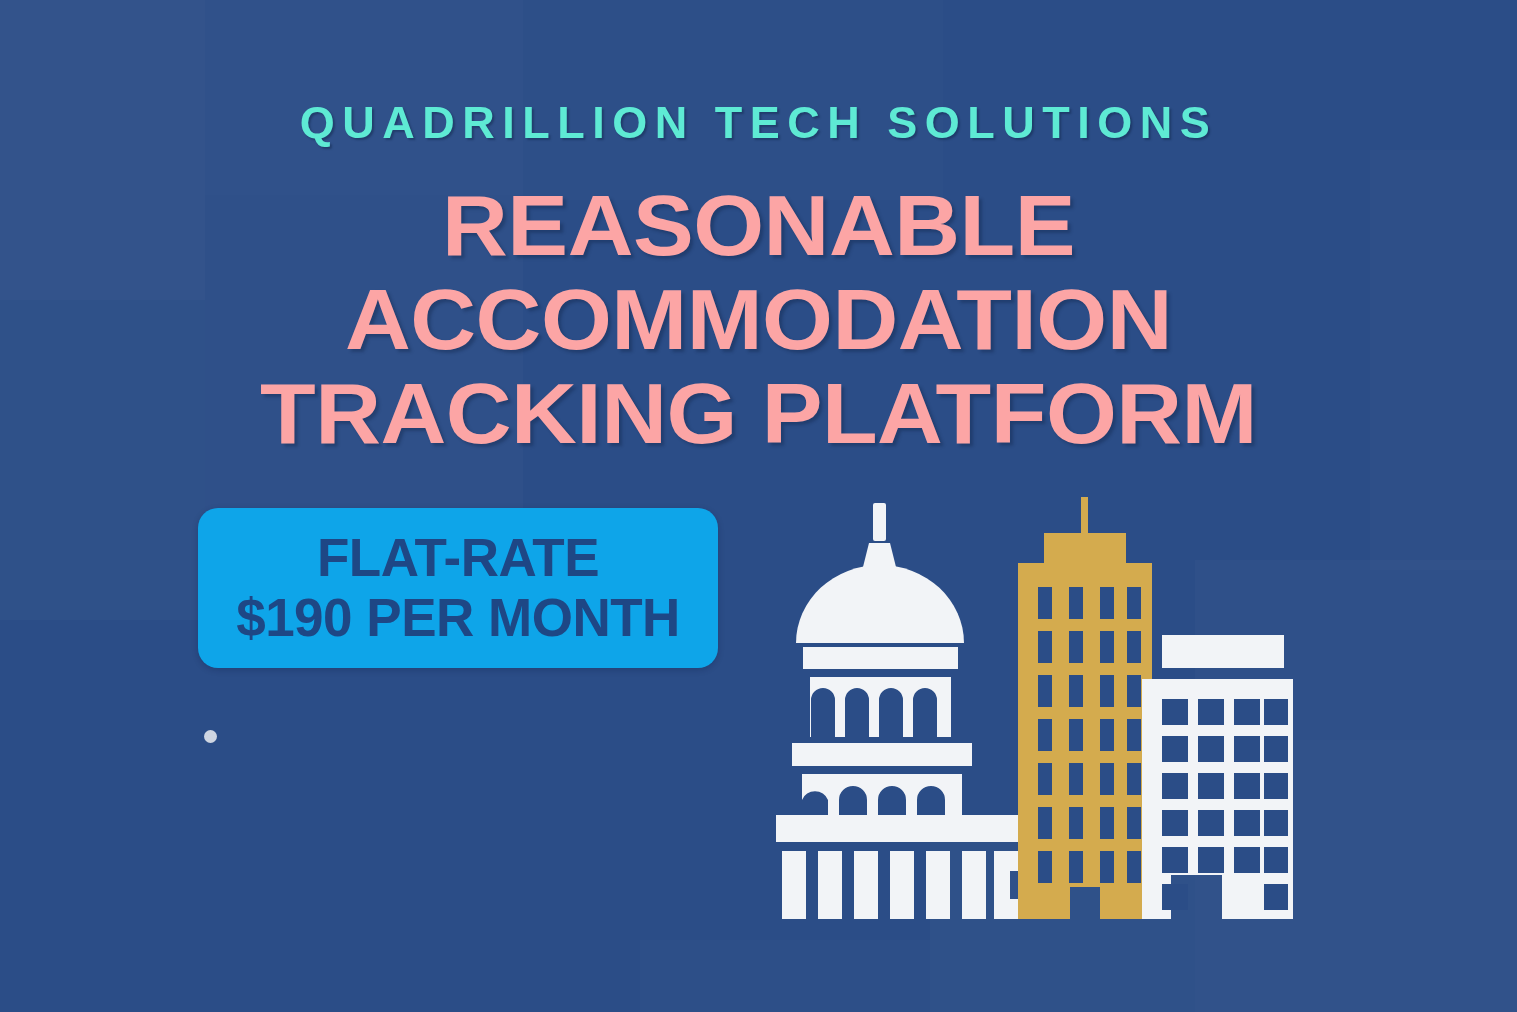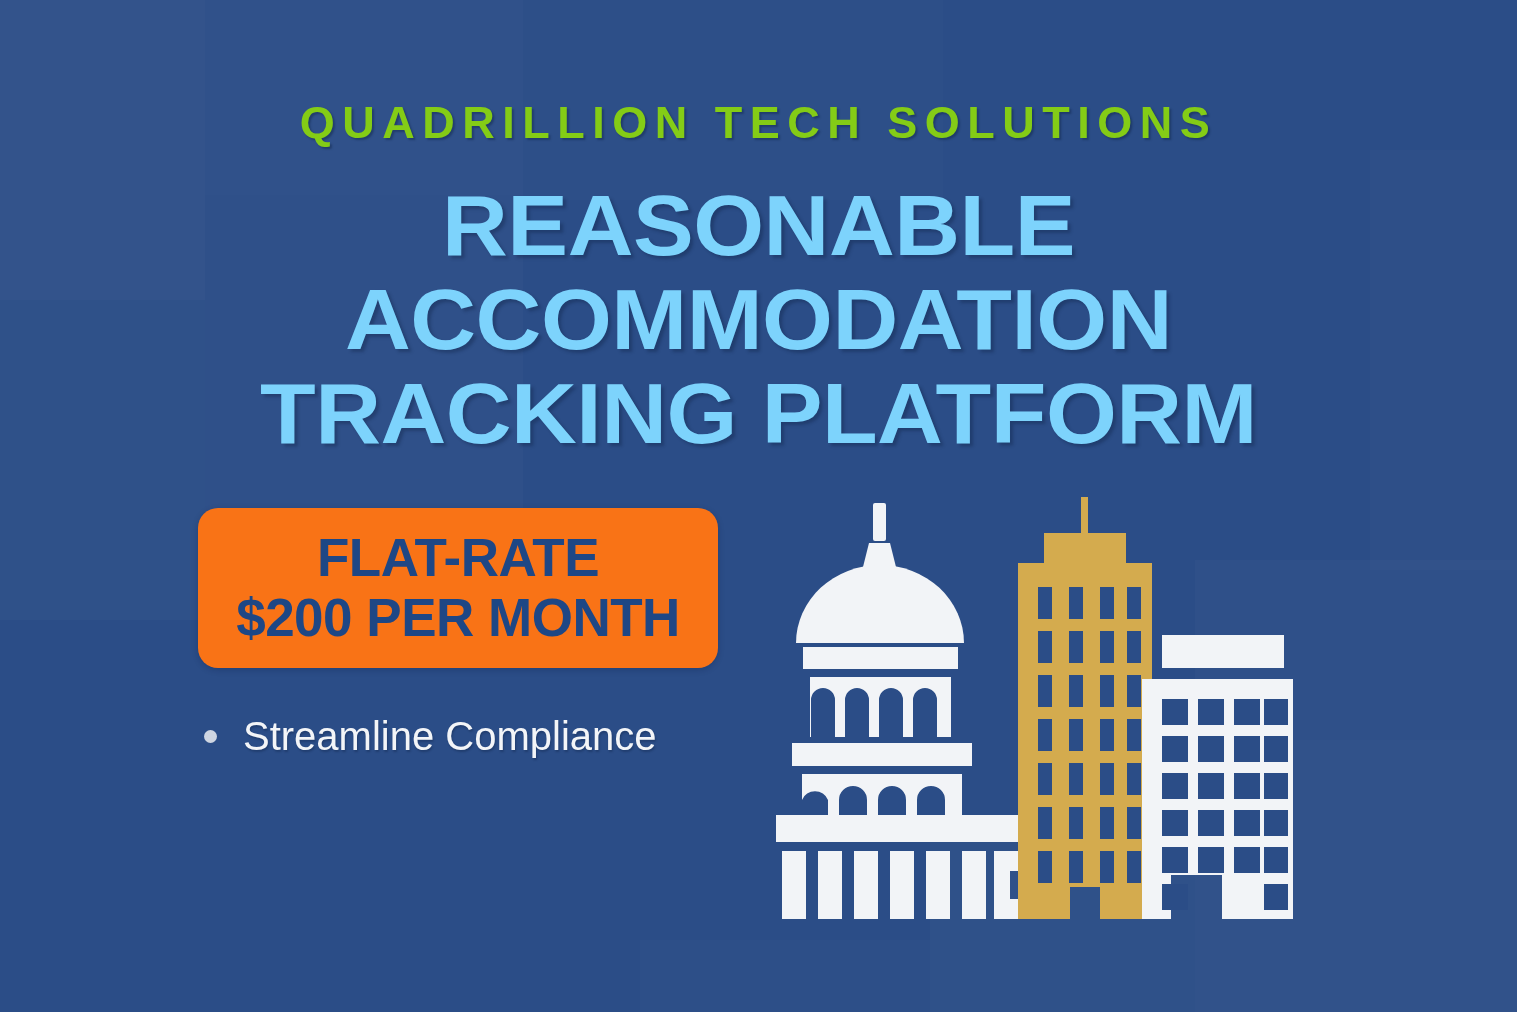--- a/index.html
+++ b/index.html
@@ -45,57 +45,57 @@
   .p9  { left: 1370px; top: 150px;  width: 150px; height: 420px; opacity: .014; }
   .p10 { left: 640px;  top: 940px;  width: 290px; height: 90px;  opacity: .012; }
 
   
   .eyebrow {
     position: absolute;
     top: 100px;
     left: 0;
     width: 1517px;
     text-align: center;
-    color: #84cc16;
+    color: #5eead4;
     font-size: 45px;
     font-weight: bold;
     letter-spacing: 7.5px;
     line-height: 1;
     text-shadow: 2px 2px 2px rgba(10,25,55,.35);
     white-space: nowrap;
   }
 
   .headline {
     position: absolute;
     top: 178px;
     left: 0;
     width: 1517px;
     text-align: center;
-    color: #7dd3fc;
+    color: #fca5a5;
     font-weight: bold;
     font-size: 86px;
     line-height: 94px;
     letter-spacing: -0.5px;
     text-shadow: 3px 3px 3px rgba(10,25,55,.30);
   }
   .headline .hl {
     display: block;
     white-space: nowrap;
     transform: scaleX(1.06);
     transform-origin: center center;
   }
 
   
   .badge {
     position: absolute;
     left: 198px;
     top: 508px;
     width: 520px;
     height: 160px;
-    background: #f97316;
+    background: #0ea5e9;
     border-radius: 20px;
     box-shadow: 0 2px 6px rgba(8,20,48,.22);
     display: flex;
     flex-direction: column;
     align-items: center;
     justify-content: center;
   }
   .badge-line {
     color: #1e4785;
     font-weight: bold;
@@ -166,27 +166,26 @@
   <div class="eyebrow">QUADRILLION TECH SOLUTIONS</div>
 
   <div class="headline">
     <span class="hl">REASONABLE</span>
     <span class="hl">ACCOMMODATION</span>
     <span class="hl">TRACKING PLATFORM</span>
   </div>
 
   <div class="badge">
     <div class="badge-line badge-line-1">FLAT-RATE</div>
-    <div class="badge-line badge-line-2">$200 PER MONTH</div>
+    <div class="badge-line badge-line-2">$190 PER MONTH</div>
   </div>
 
   <div class="bullets">
     <div class="bullet-row">
       <span class="bullet-dot"></span>
-      <span class="bullet-text">Streamline Compliance</span>
     </div>
   </div>
 
   <div class="illustration">
     <svg width="560" height="430" viewBox="0 0 560 430" xmlns="http://www.w3.org/2000/svg">
 
       <g fill="#f2f4f7">
 
         <rect x="103" y="8" width="13" height="38" rx="2"></rect>
 

